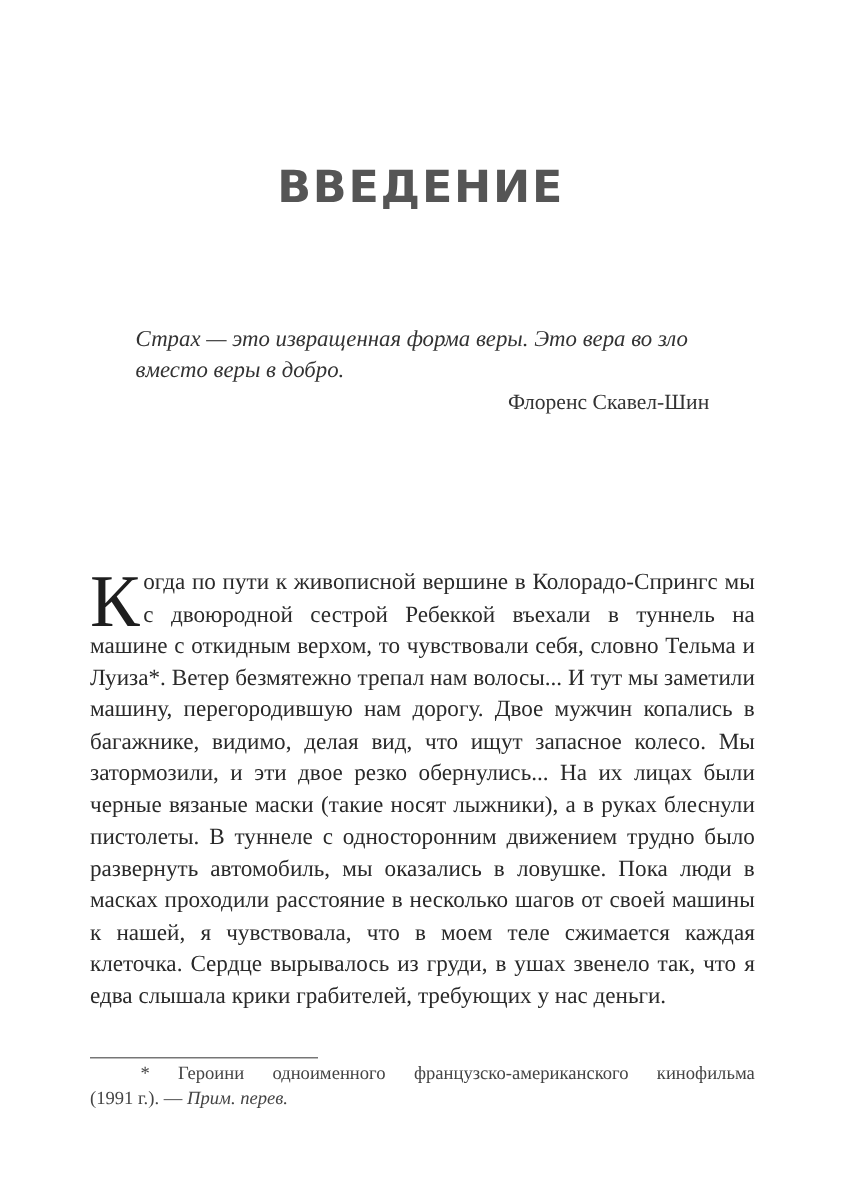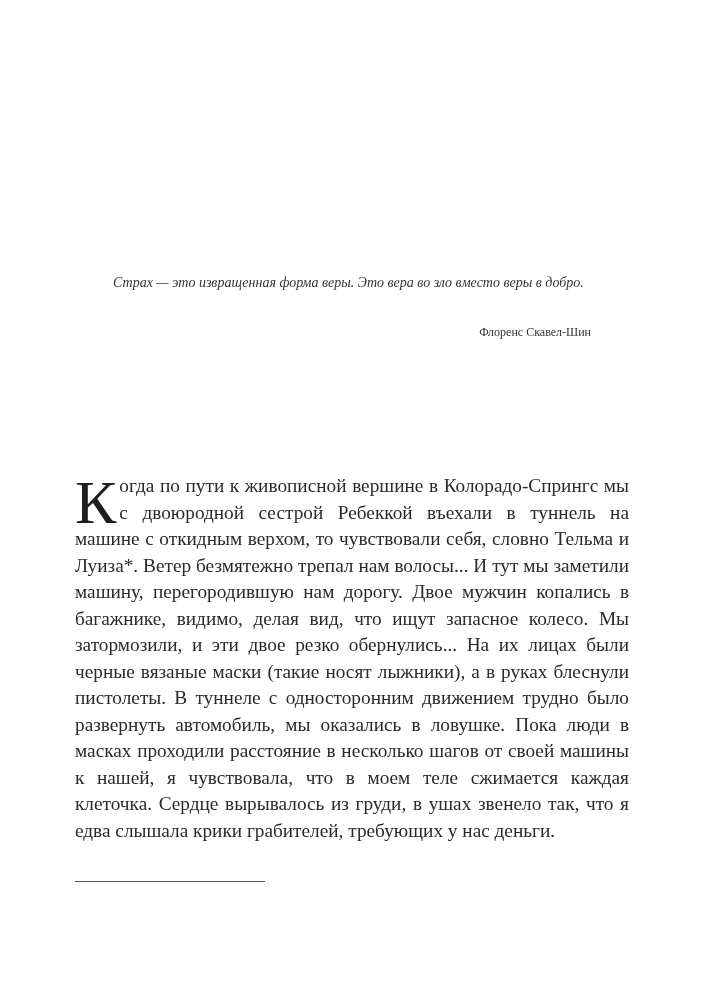--- a/index.html
+++ b/index.html
@@ -35,30 +35,30 @@
       margin: 0;
     }
     .epigraph {
       position: absolute;
       top: 270px;
       left: 113px;
       width: 480px;
     }
     .epigraph-text {
       font-style: italic;
-      font-size: 14px;
+      font-size: 19px;
       line-height: 26px;
       color: #333333;
       margin: 0;
     }
     .epigraph-author {
       position: absolute;
       top: 55px;
       right: 2px;
-      font-size: 12px;
+      font-size: 18px;
       color: #333333;
       white-space: nowrap;
     }
     .body-text {
       position: absolute;
       top: 473px;
       left: 75px;
       width: 554px;
       font-size: 19.3px;
       line-height: 26.5px;
@@ -108,28 +108,33 @@
     }
     .footnote .fn-italic {
       font-style: italic;
     }
   </style>
 </head>
 <body>
 
 <div class="page">
 
+  <h1 class="title">ВВЕДЕНИЕ</h1>
 
   <div class="epigraph">
     <p class="epigraph-text">Страх — это извращенная форма веры. Это вера во зло вместо веры в добро.</p>
     <div class="epigraph-author">Флоренс Скавел-Шин</div>
   </div>
 
   <div class="body-text">
     <p>
       <span class="drop-cap">К</span><span>огда по пути к живописной вершине в Колорадо-Спрингс мы с двоюродной сестрой Ребеккой въехали в туннель на машине с откидным верхом, то чувствовали себя, словно Тельма и Луиза*. Ветер безмятежно трепал нам волосы... И тут мы заметили машину, перегородившую нам дорогу. Двое мужчин копались в багажнике, видимо, делая вид, что ищут запасное колесо. Мы затормозили, и эти двое резко обернулись... На их лицах были черные вязаные маски (такие носят лыжники), а в руках блеснули пистолеты. В туннеле с односторонним движением трудно было развернуть автомобиль, мы оказались в ловушке. Пока люди в масках проходили расстояние в несколько шагов от своей машины к нашей, я чувствовала, что в моем теле сжимается каждая клеточка. Сердце вырывалось из груди, в ушах звенело так, что я едва слышала крики грабителей, требующих у нас деньги.</span>
     </p>
   </div>
 
   <div class="footnote-rule"></div>
 
+  <div class="footnote">
+    <span class="fn-line1">* Героини одноименного французско-американского кинофильма</span>
+    <span><span>(1991 г.). — </span><span class="fn-italic">Прим. перев.</span></span>
+  </div>
 
 </div>
 
 </body></html>

